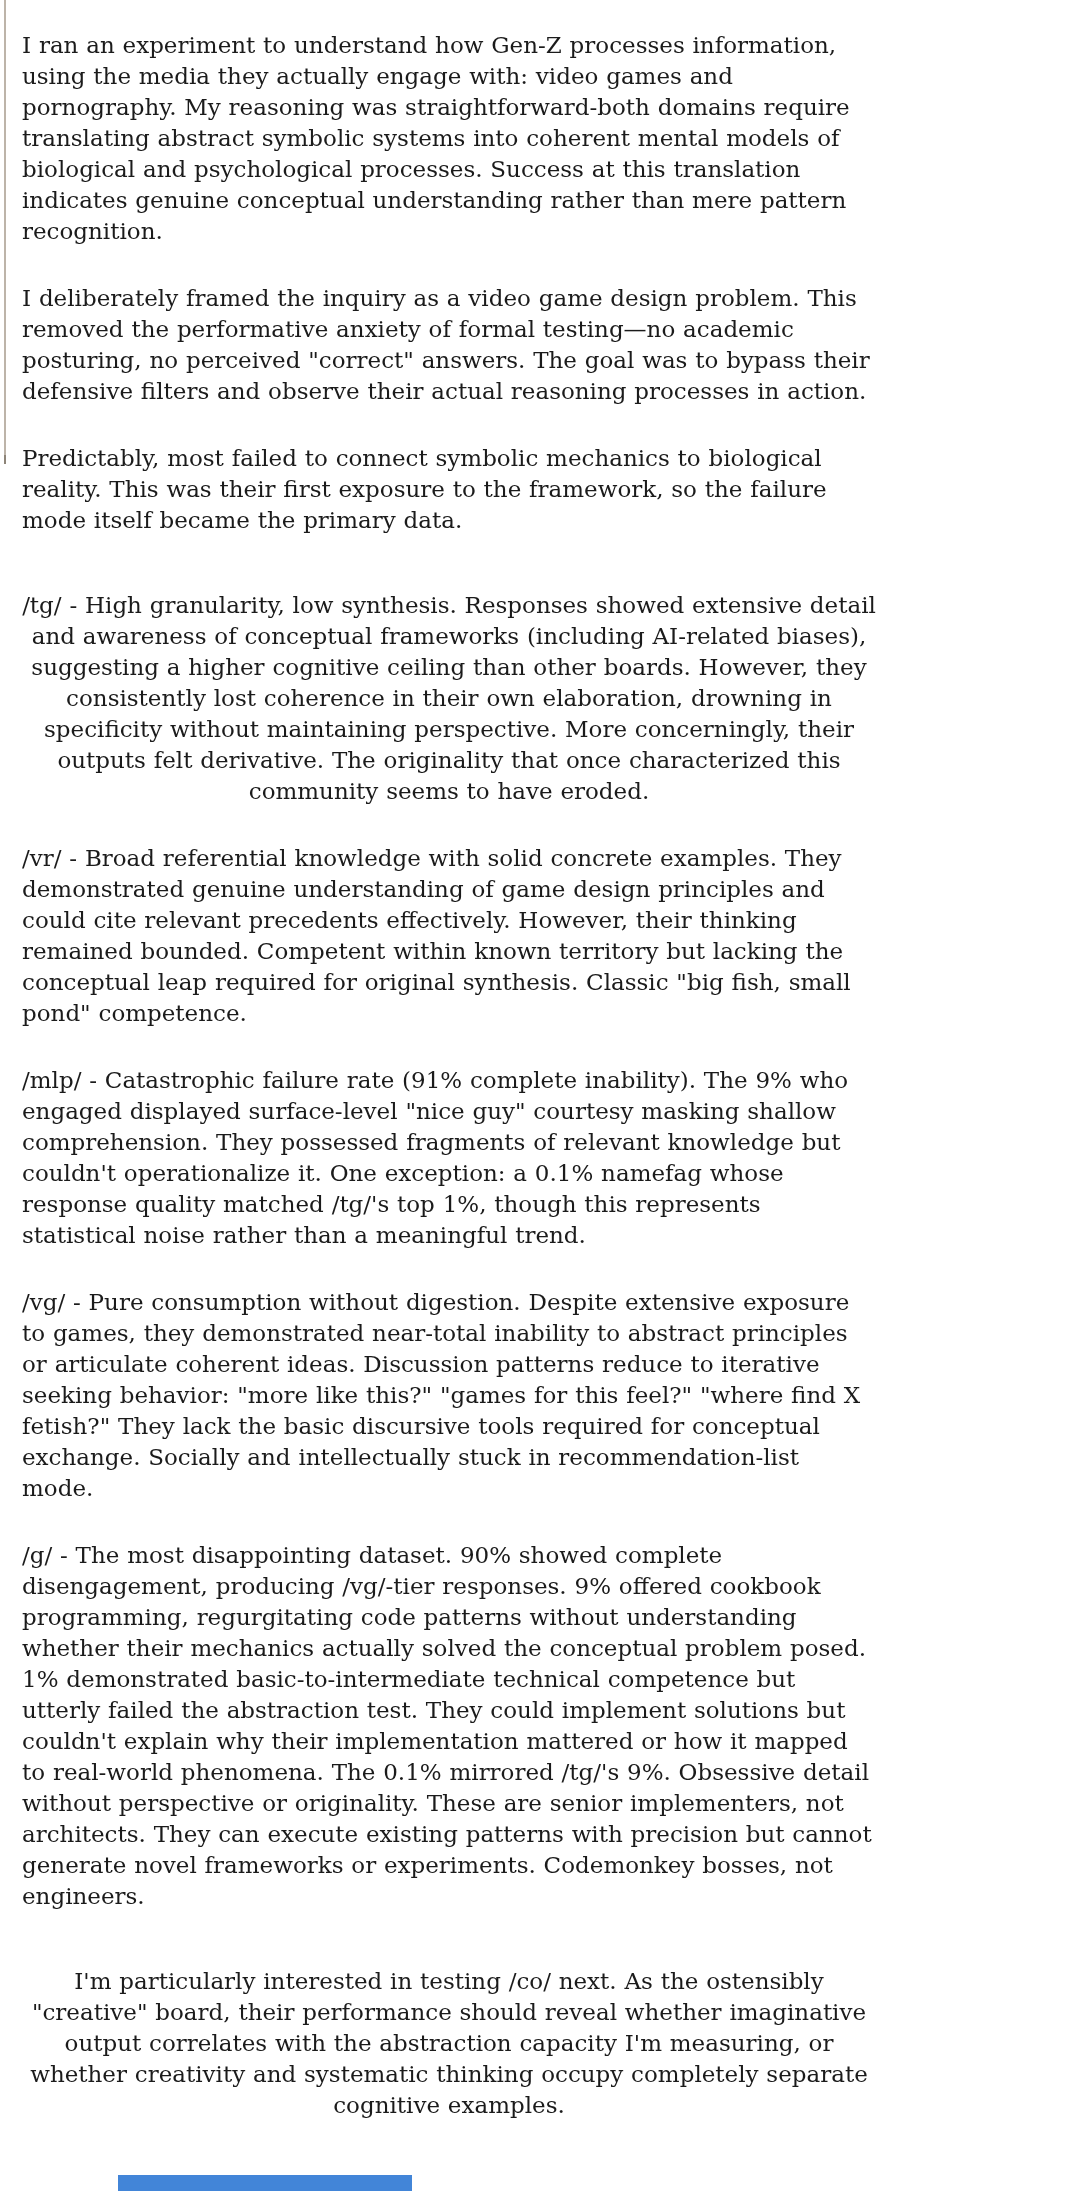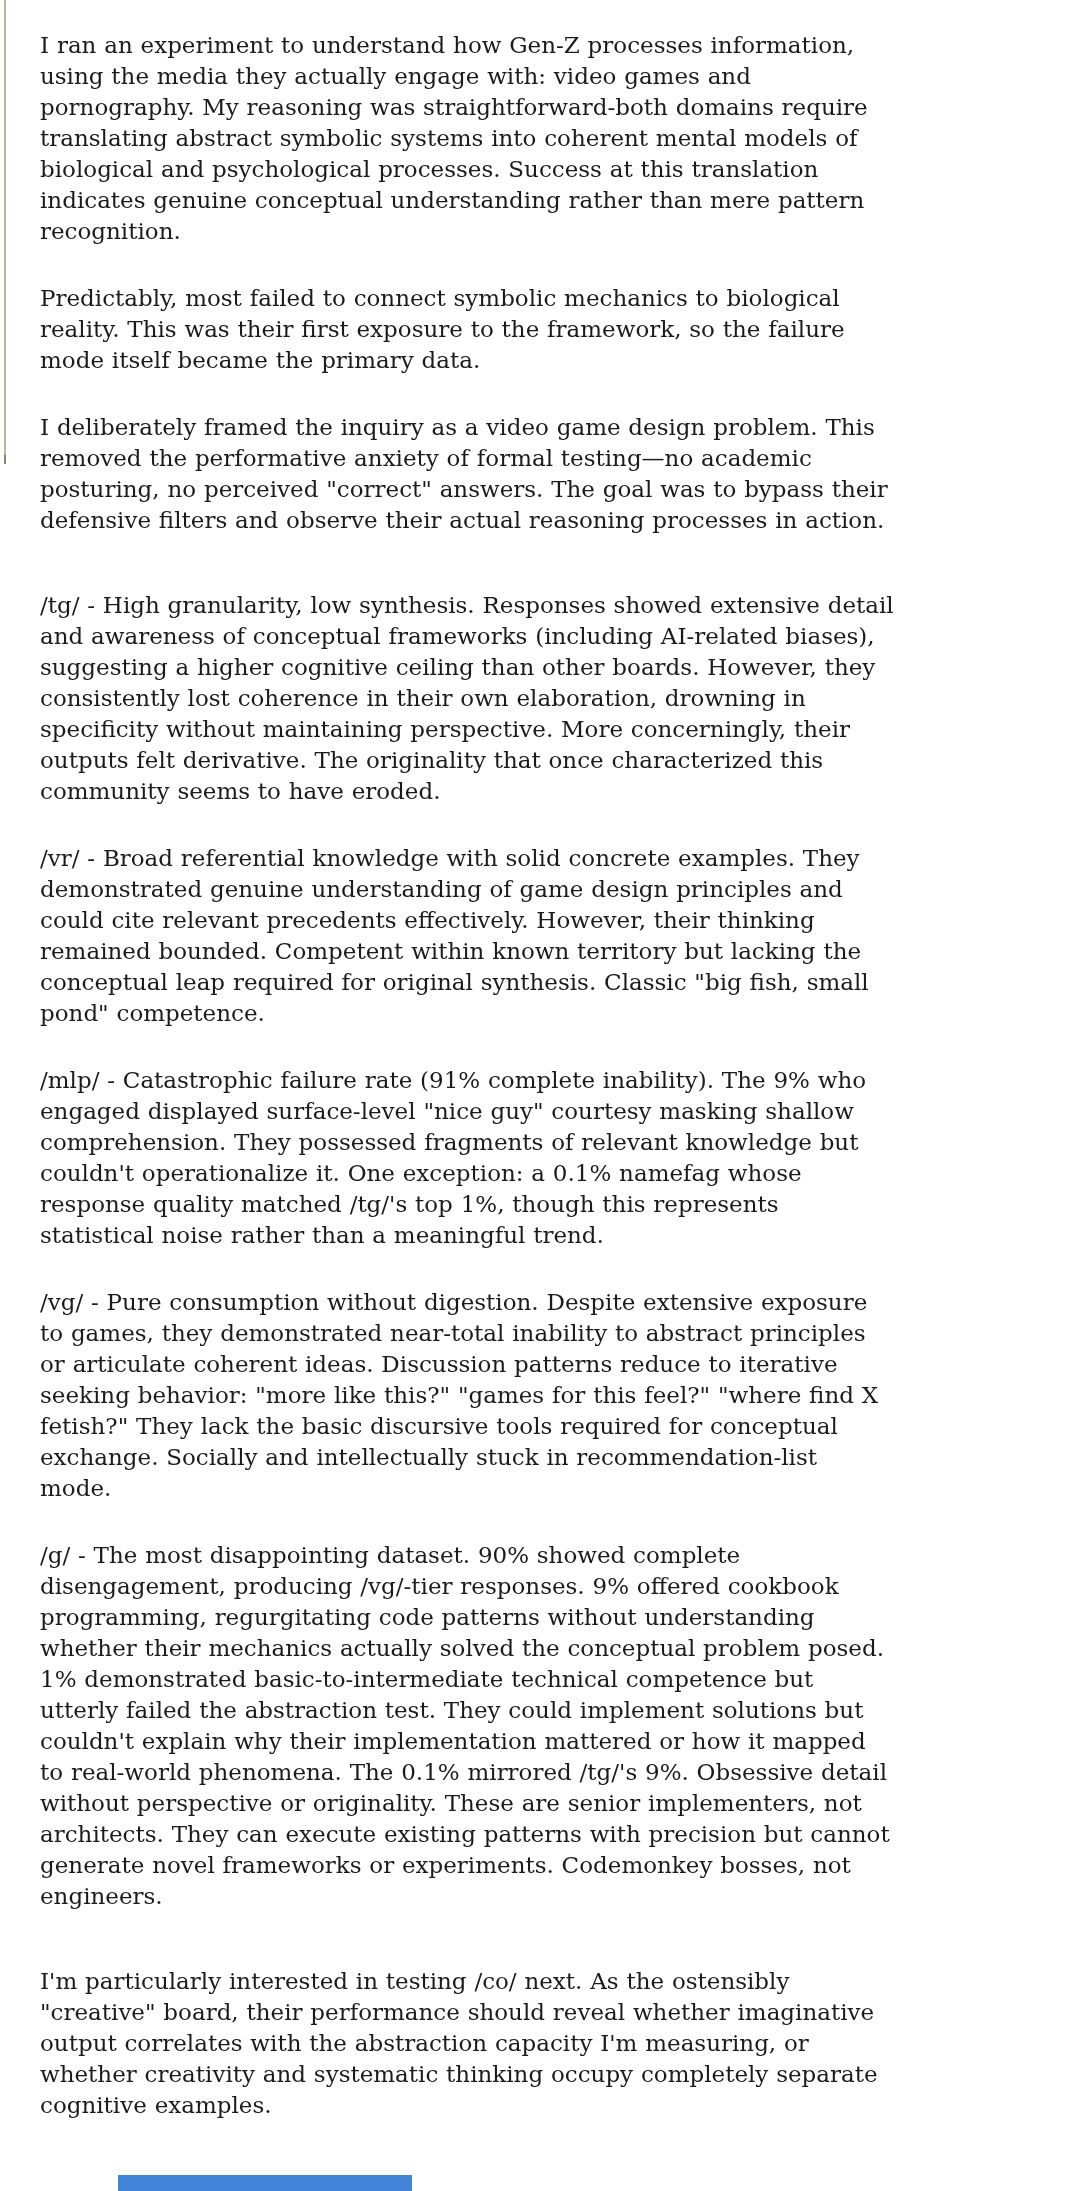--- a/index.html
+++ b/index.html
@@ -12,21 +12,20 @@
     min-height: 2191px;
     position: relative;
     overflow: hidden;
     font-family: "DejaVu Serif", "Liberation Serif", serif;
   }
   .page {
     position: relative;
     width: 896px;
     height: 2191px;
     background: #ffffff;
-    padding-left: 18px;
   }
   .left-border {
     position: absolute;
     left: 4px;
     top: 0;
     width: 2px;
     height: 455px;
     background: #bdb4a9;
   }
   .left-border-tip {
@@ -44,42 +43,43 @@
   .para {
     margin: 0 0 36px 0;
     max-width: 1043px;
     font-size: 23px;
     line-height: 31px;
     color: #1b1b1b;
     word-spacing: 0.5px;
   }
   .big-gap {
     margin-top: 54px;
+    text-align: center;
   }
   .blue-bar {
     position: absolute;
     left: 118px;
     bottom: 0;
     width: 294px;
     height: 16px;
     background: #4285d8;
   }
 </style>
 </head>
 <body>
 
 <div class="page">
 
   <div class="left-border"></div>
   <div class="left-border-tip"></div>
 
   <div class="content">
     <p class="para">I ran an experiment to understand how Gen-Z processes information, using the media they actually engage with: video games and pornography. My reasoning was straightforward-both domains require translating abstract symbolic systems into coherent mental models of biological and psychological processes. Success at this translation indicates genuine conceptual understanding rather than mere pattern recognition.</p>
+    <p class="para">I deliberately framed the inquiry as a video game design problem. This removed the performative anxiety of formal testing—no academic posturing, no perceived "correct" answers. The goal was to bypass their defensive filters and observe their actual reasoning processes in action.</p>
     <p class="para">Predictably, most failed to connect symbolic mechanics to biological reality. This was their first exposure to the framework, so the failure mode itself became the primary data.</p>
-    <p class="para">I deliberately framed the inquiry as a video game design problem. This removed the performative anxiety of formal testing—no academic posturing, no perceived "correct" answers. The goal was to bypass their defensive filters and observe their actual reasoning processes in action.</p>
     <p class="para big-gap">/tg/ - High granularity, low synthesis. Responses showed extensive detail and awareness of conceptual frameworks (including AI-related biases), suggesting a higher cognitive ceiling than other boards. However, they consistently lost coherence in their own elaboration, drowning in specificity without maintaining perspective. More concerningly, their outputs felt derivative. The originality that once characterized this community seems to have eroded.</p>
     <p class="para">/vr/ - Broad referential knowledge with solid concrete examples. They demonstrated genuine understanding of game design principles and could cite relevant precedents effectively. However, their thinking remained bounded. Competent within known territory but lacking the conceptual leap required for original synthesis. Classic "big fish, small pond" competence.</p>
     <p class="para">/mlp/ - Catastrophic failure rate (91% complete inability). The 9% who engaged displayed surface-level "nice guy" courtesy masking shallow comprehension. They possessed fragments of relevant knowledge but couldn't operationalize it. One exception: a 0.1% namefag whose response quality matched /tg/'s top 1%, though this represents statistical noise rather than a meaningful trend.</p>
     <p class="para">/vg/ - Pure consumption without digestion. Despite extensive exposure to games, they demonstrated near-total inability to abstract principles or articulate coherent ideas. Discussion patterns reduce to iterative seeking behavior: "more like this?" "games for this feel?" "where find X fetish?" They lack the basic discursive tools required for conceptual exchange. Socially and intellectually stuck in recommendation-list mode.</p>
     <p class="para">/g/ - The most disappointing dataset. 90% showed complete disengagement, producing /vg/-tier responses. 9% offered cookbook programming, regurgitating code patterns without understanding whether their mechanics actually solved the conceptual problem posed. 1% demonstrated basic-to-intermediate technical competence but utterly failed the abstraction test. They could implement solutions but couldn't explain why their implementation mattered or how it mapped to real-world phenomena. The 0.1% mirrored /tg/'s 9%. Obsessive detail without perspective or originality. These are senior implementers, not architects. They can execute existing patterns with precision but cannot generate novel frameworks or experiments. Codemonkey bosses, not engineers.</p>
     <p class="para big-gap">I'm particularly interested in testing /co/ next. As the ostensibly "creative" board, their performance should reveal whether imaginative output correlates with the abstraction capacity I'm measuring, or whether creativity and systematic thinking occupy completely separate cognitive examples.</p>
   </div>
 
   <div class="blue-bar"></div>
 

